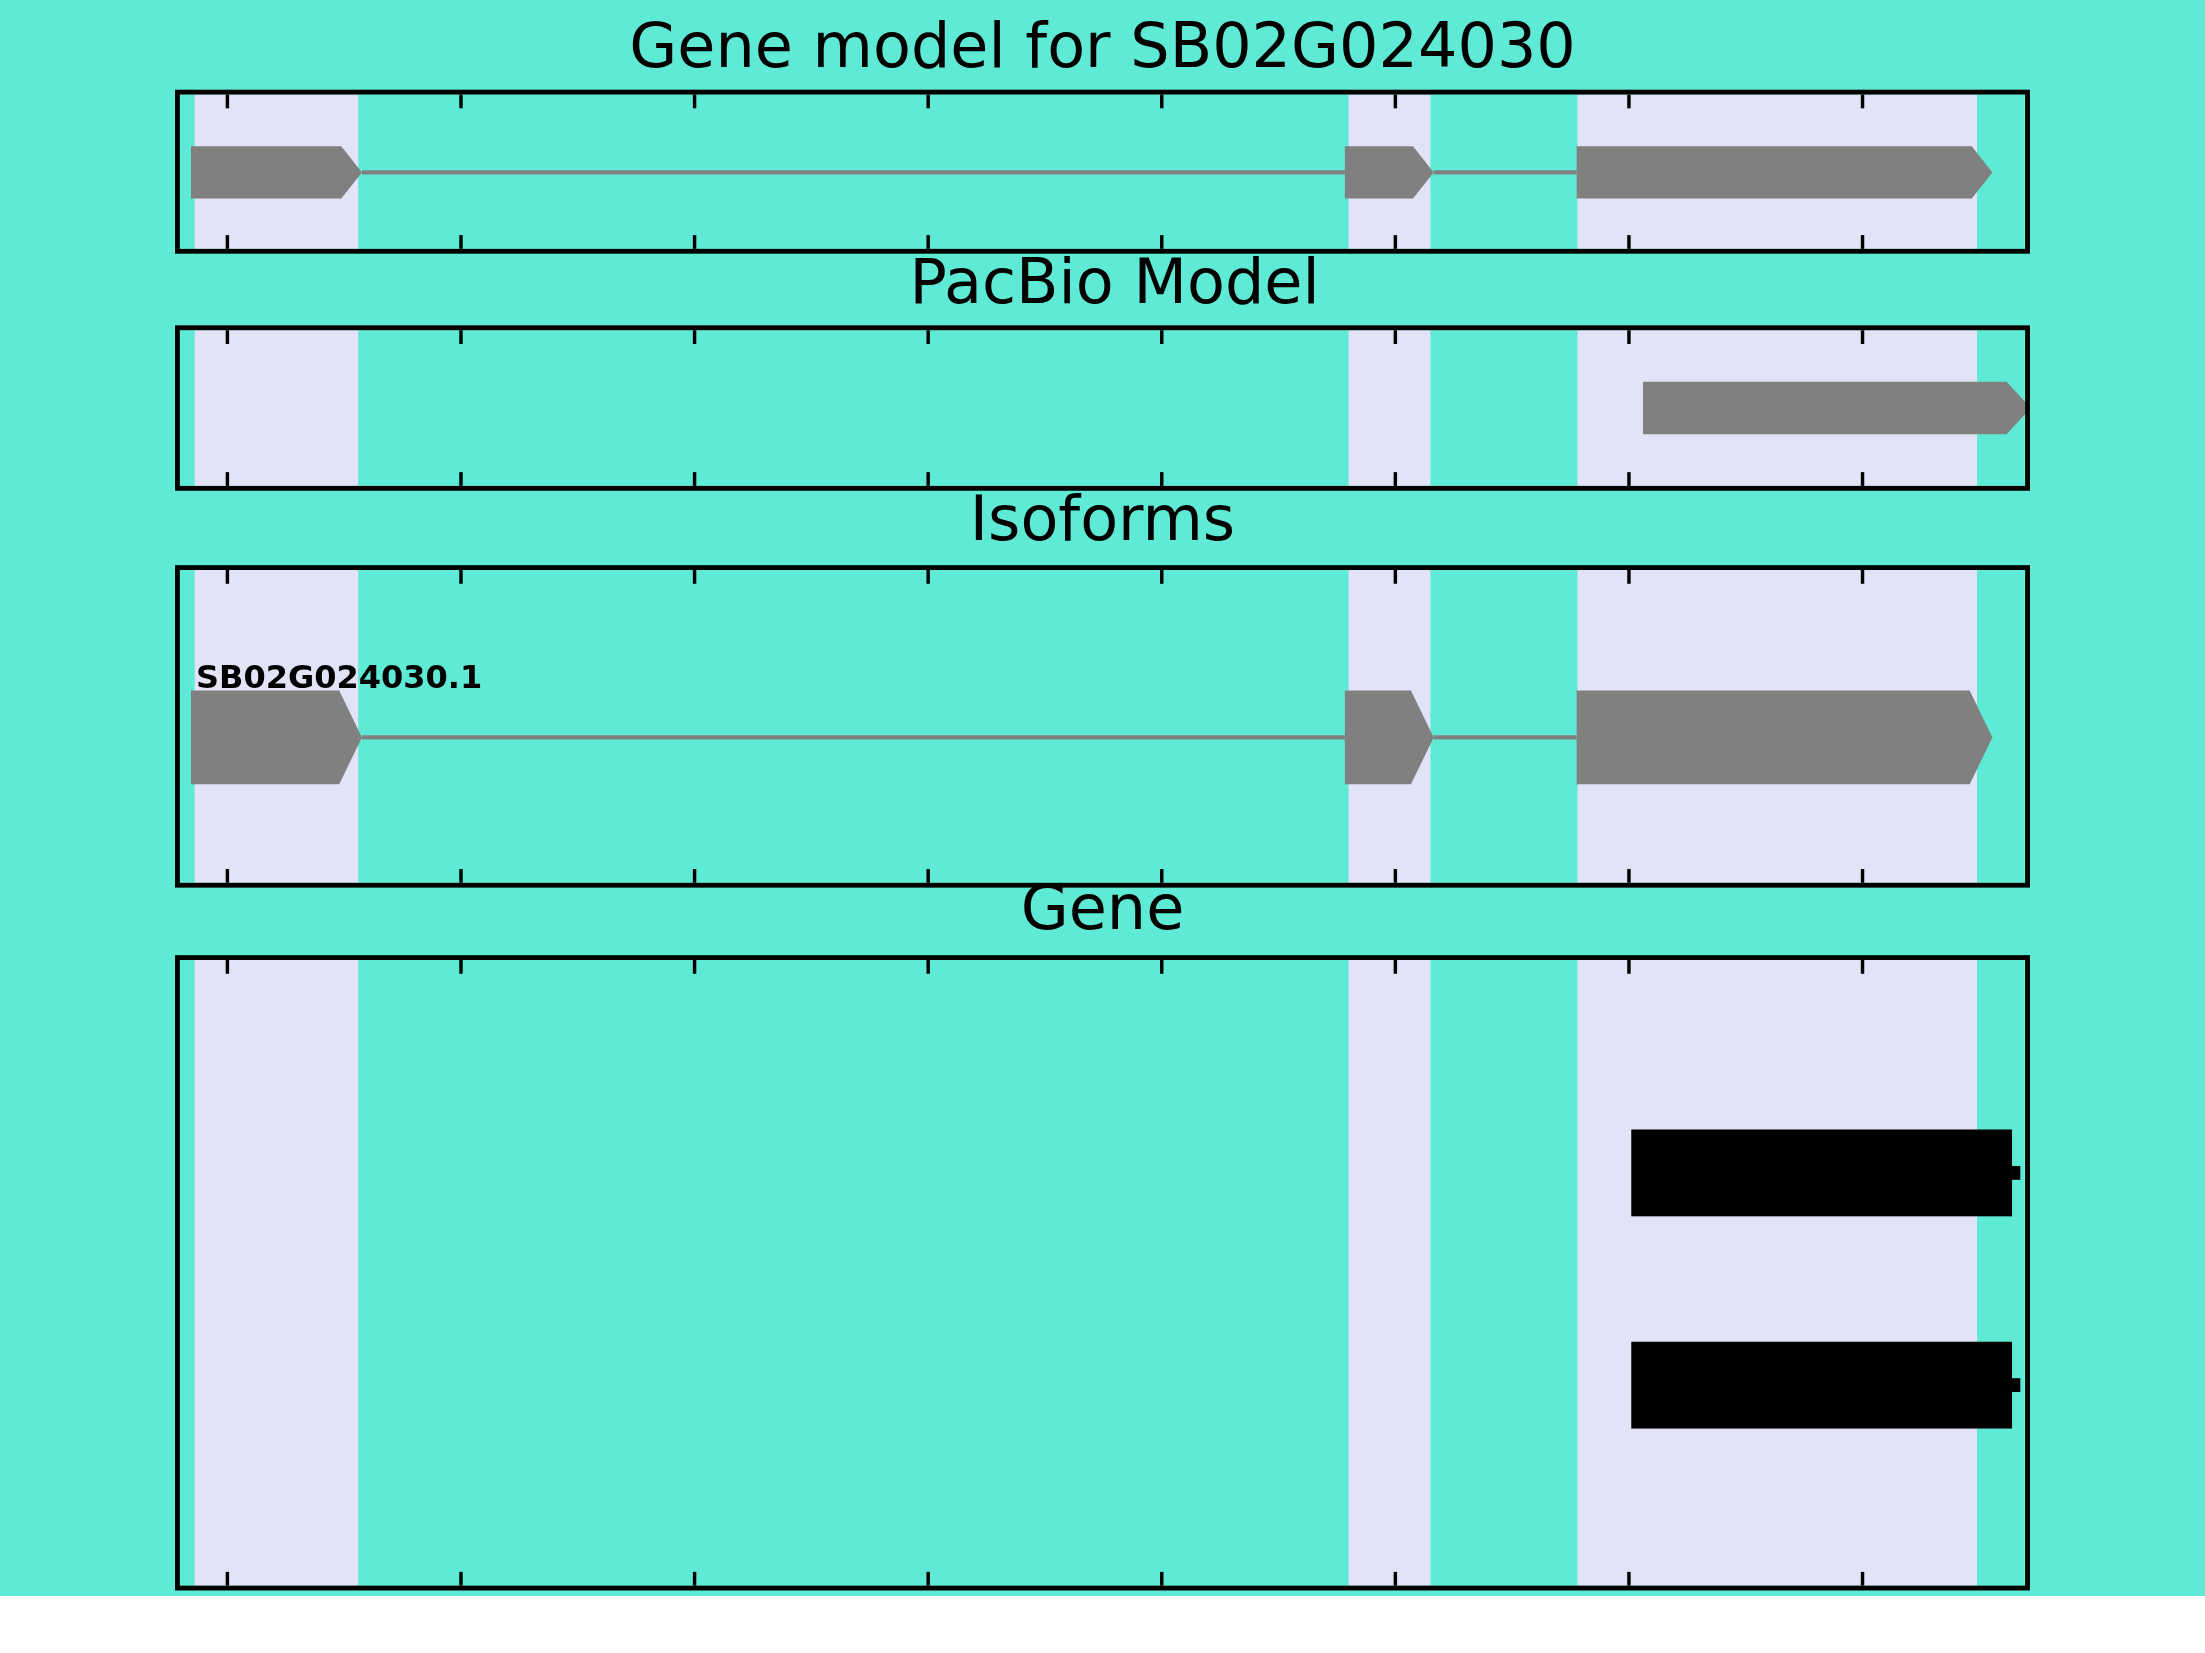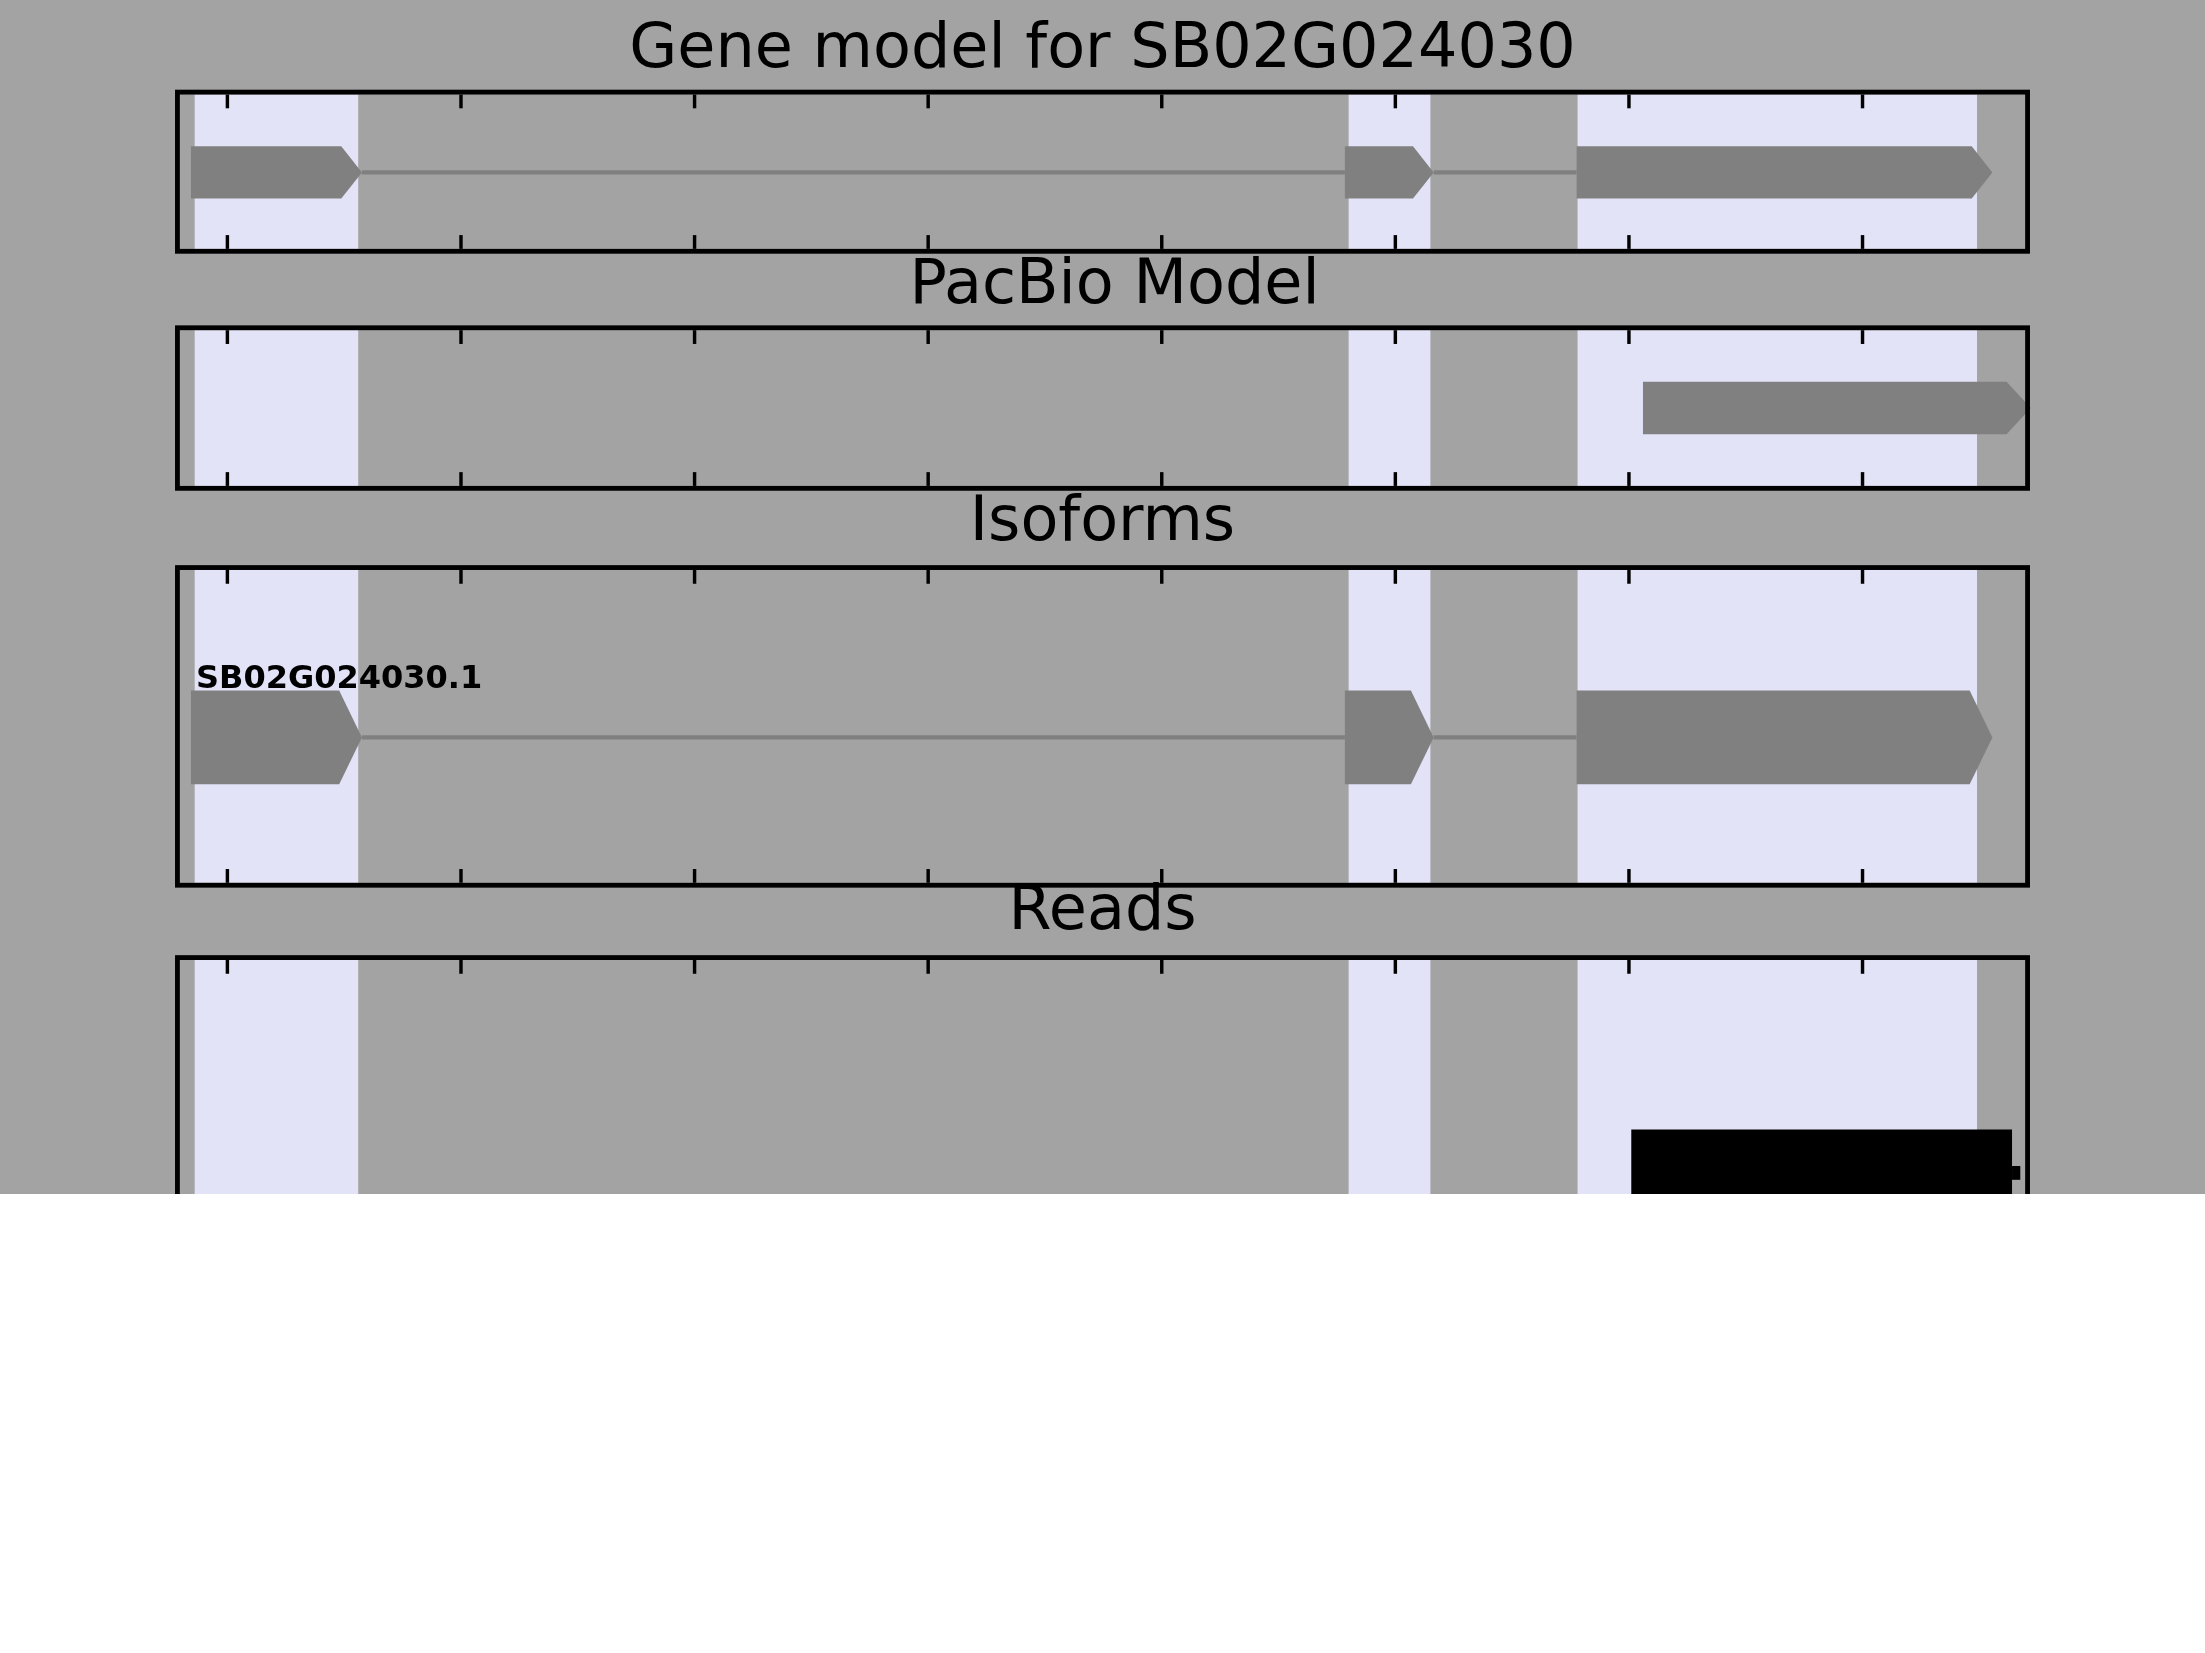--- a/index.html
+++ b/index.html
@@ -1,19 +1,19 @@
 <!DOCTYPE html>
 <html style="font-size:11px"><head>
 <meta charset="utf-8">
 <style>
   html,body{margin:0;padding:0;background:#ffffff;}
   #figure{
     position:relative;
-    width:2205px;height:1194px;
-    background:#a3a3a3;
+    width:2205px;height:1596px;
+    background:#5eead4;
     font-family:"DejaVu Sans","Liberation Sans",sans-serif;
     overflow:hidden;
   }
   .fig-title{
     position:absolute;left:0;width:2205px;
     text-align:center;
     font-size:62px;line-height:1;color:#000;
     white-space:nowrap;
   }
   #title-gene{top:15px;}
@@ -131,21 +131,21 @@
       <rect x="2367.3900000000003" y="1639" width="552.5699999999997" height="126" fill="#000000"></rect>
       <rect x="2919.96" y="1692" width="12" height="20" fill="#000000"></rect>
       <rect x="2367.3900000000003" y="1947" width="552.5699999999997" height="126" fill="#000000"></rect>
       <rect x="2919.96" y="2000" width="12" height="20" fill="#000000"></rect>
       <rect x="257.5" y="1389.5" width="2685" height="915" fill="none" stroke="#000000" stroke-width="7"></rect>
     </svg>
 
   <div class="fig-title" id="title-gene">Gene model for SB02G024030</div>
   <div class="fig-title" id="title-pacbio">PacBio Model</div>
   <div class="fig-title" id="title-isoforms">Isoforms</div>
-  <div class="fig-title" id="title-reads">Reads</div>
+  <div class="fig-title" id="title-reads">Gene</div>
 
   <div id="isoform-name">SB02G024030.1</div>
 
   <div id="x-axis-labels">
       <span class="x-tick-label" style="left: 227px;">58006000</span>
       <span class="x-tick-label" style="left: 461px;">58005500</span>
       <span class="x-tick-label" style="left: 695px;">58005000</span>
       <span class="x-tick-label" style="left: 928px;">58004500</span>
       <span class="x-tick-label" style="left: 1162px;">58004000</span>
       <span class="x-tick-label" style="left: 1396px;">58003500</span>

